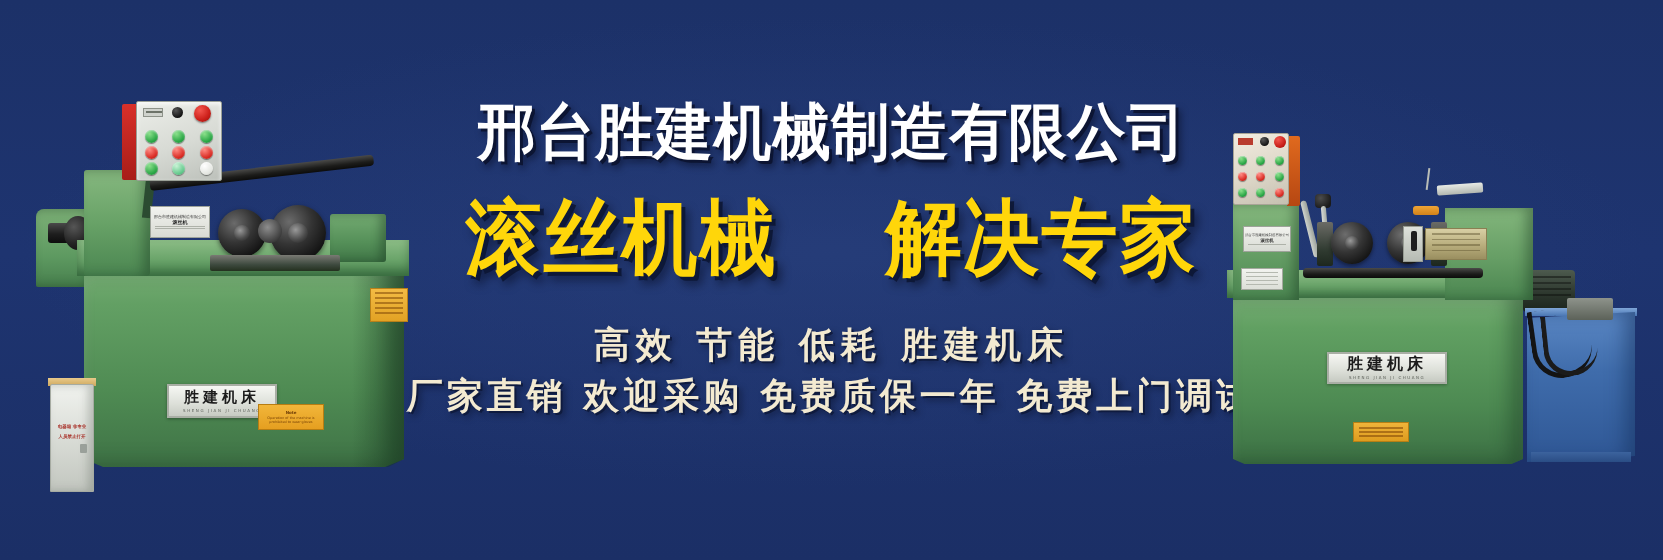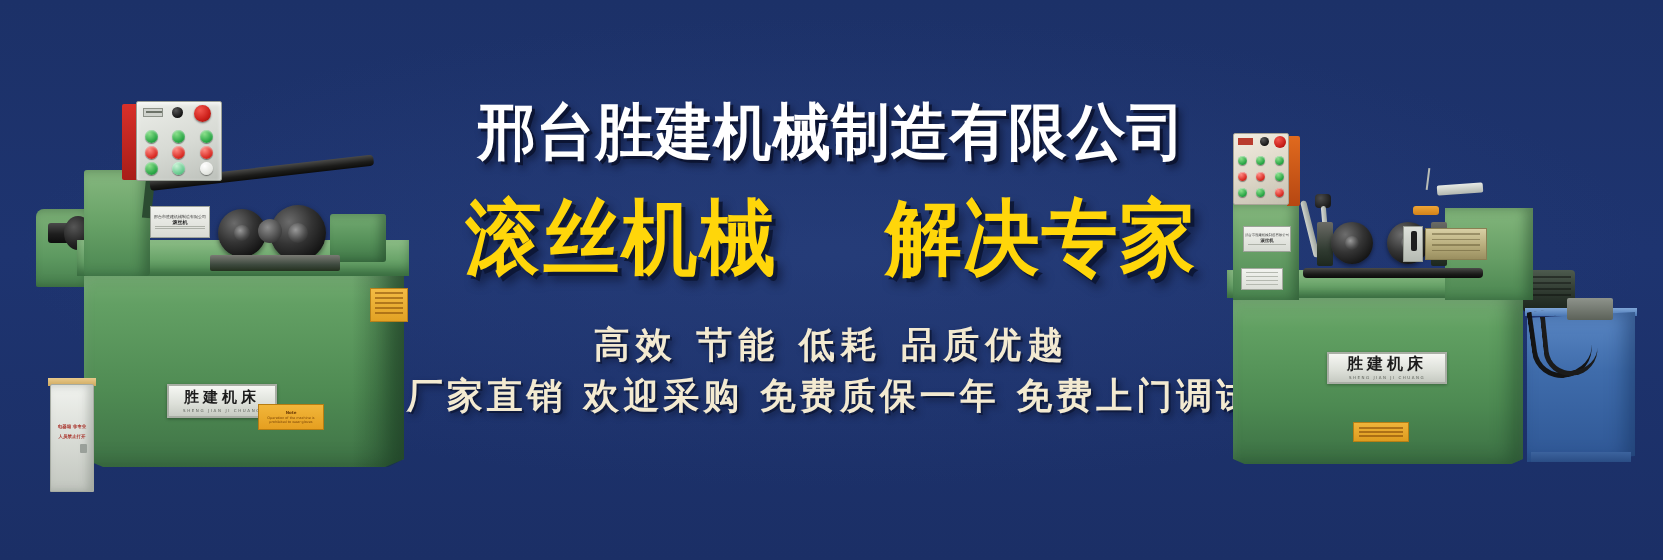--- a/index.html
+++ b/index.html
@@ -461,21 +461,21 @@
   </div>
 
   <div class="copy">
     <div class="company-name">邢台胜建机械制造有限公司</div>
 
     <div class="headline">
       <span>滚丝机械</span>
       <span>解决专家</span>
     </div>
 
-    <div class="tagline1">高效  节能  低耗  品质优越</div>
+    <div class="tagline1">高效  节能  低耗  胜建机床</div>
     <div class="tagline2">厂家直销  欢迎采购  免费质保一年  免费上门调试</div>
   </div>
 
   <div class="machine" id="machine-right">
     <div class="pc hpu-mot">
         <i></i>
       </div>
     <div class="pc hpu-top"></div>
     <div class="pc hpu"></div>
     <div class="pc hpu-valve"></div>

